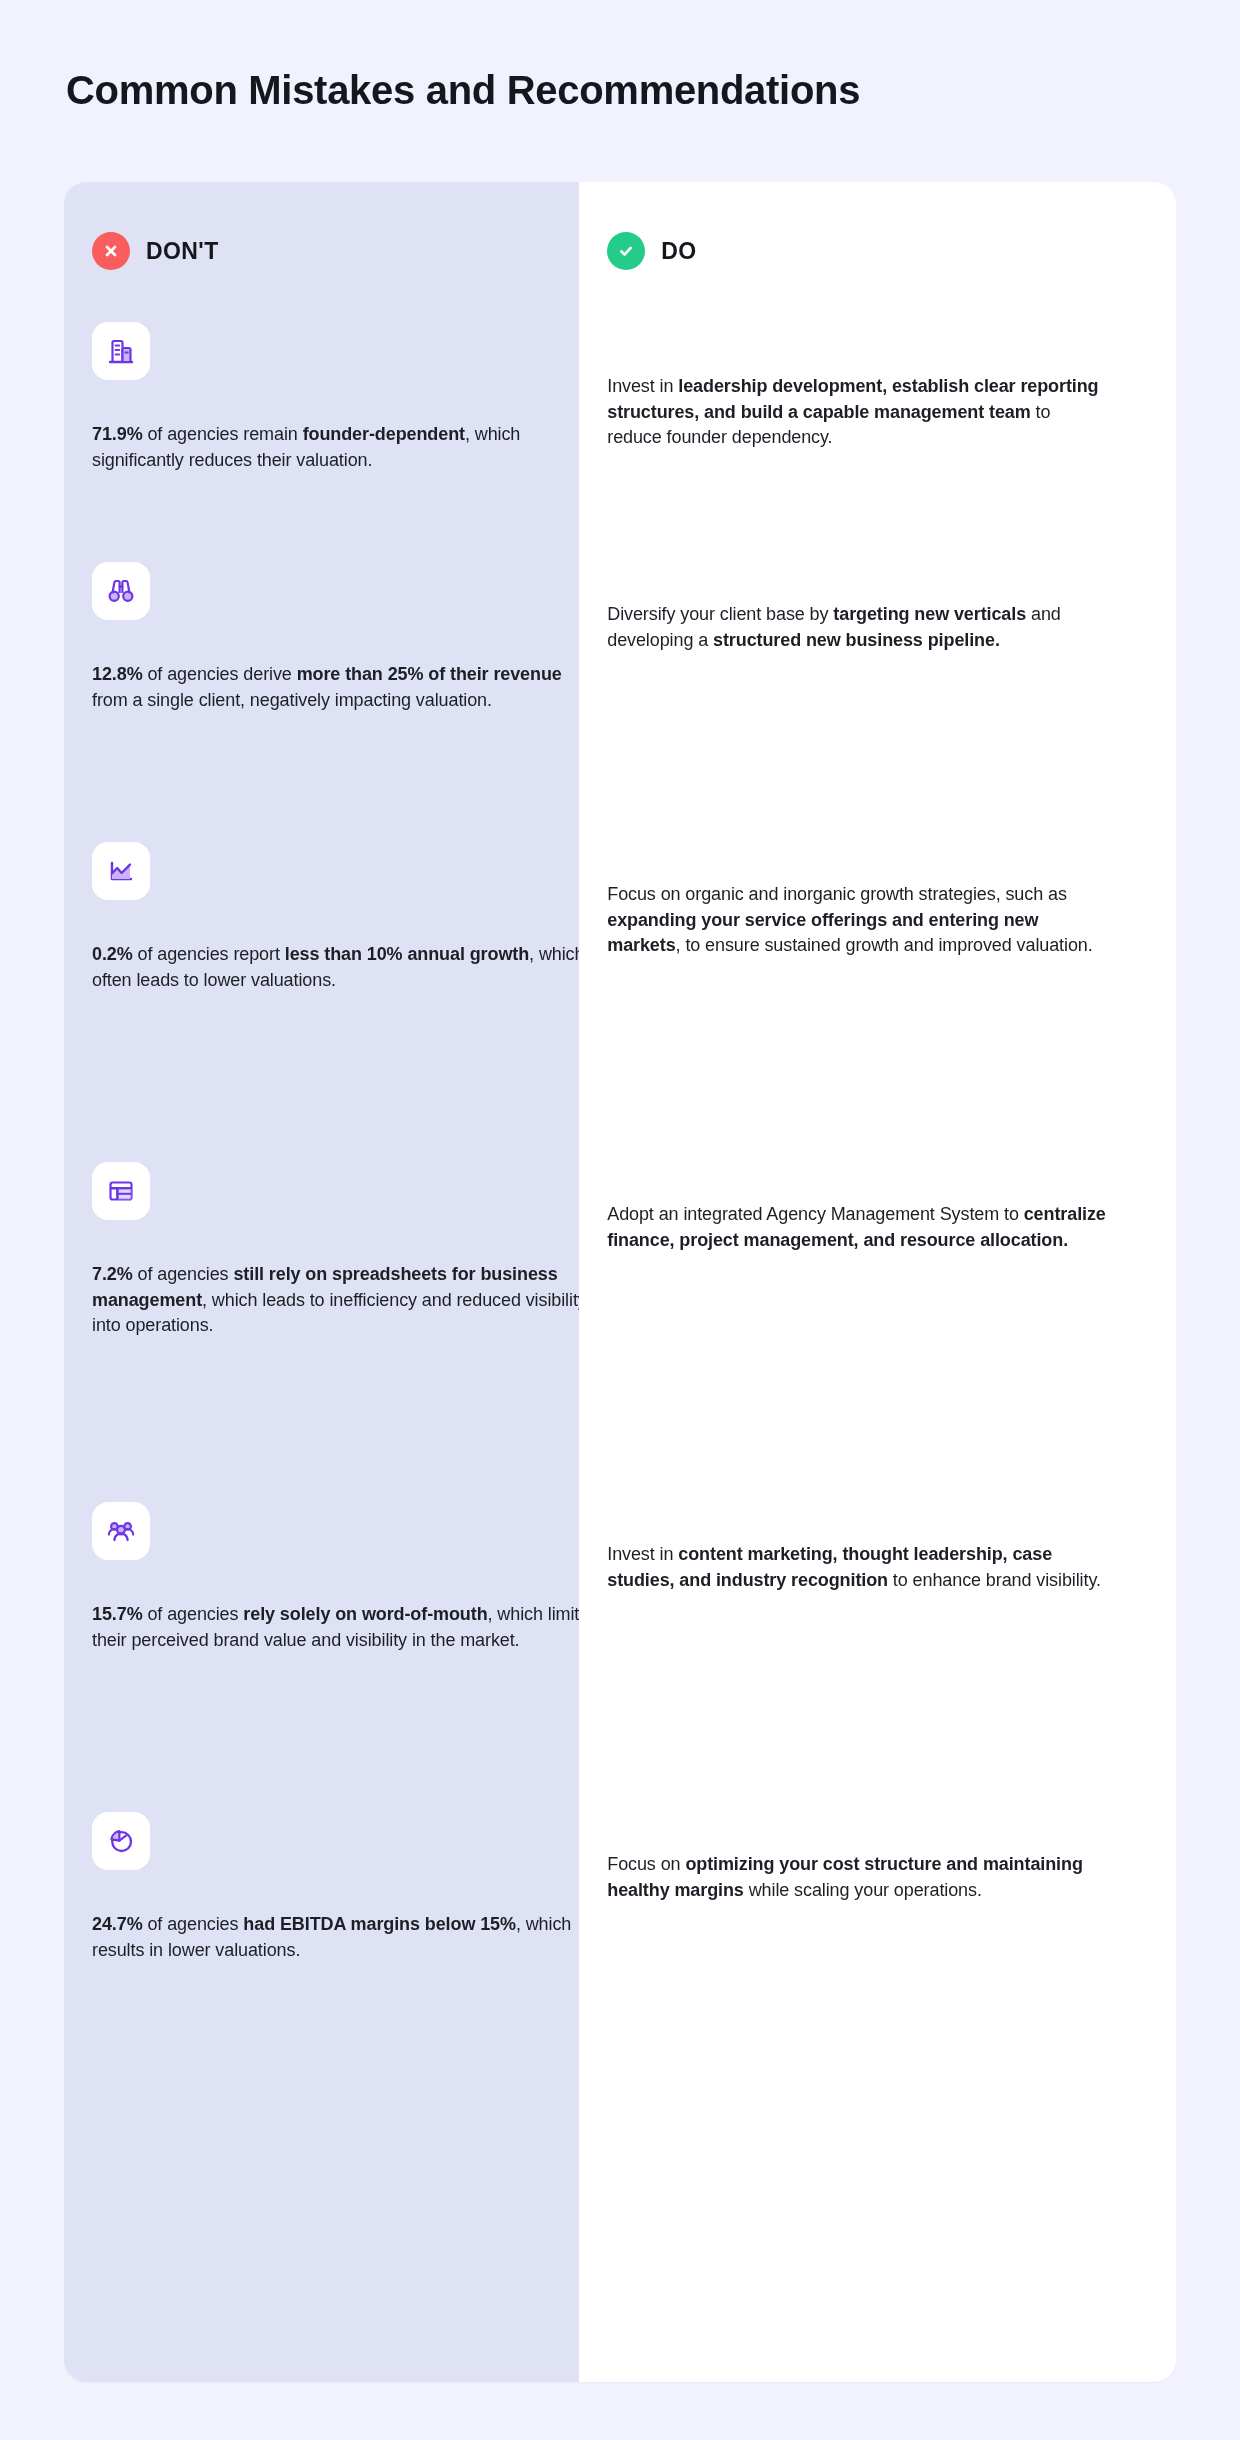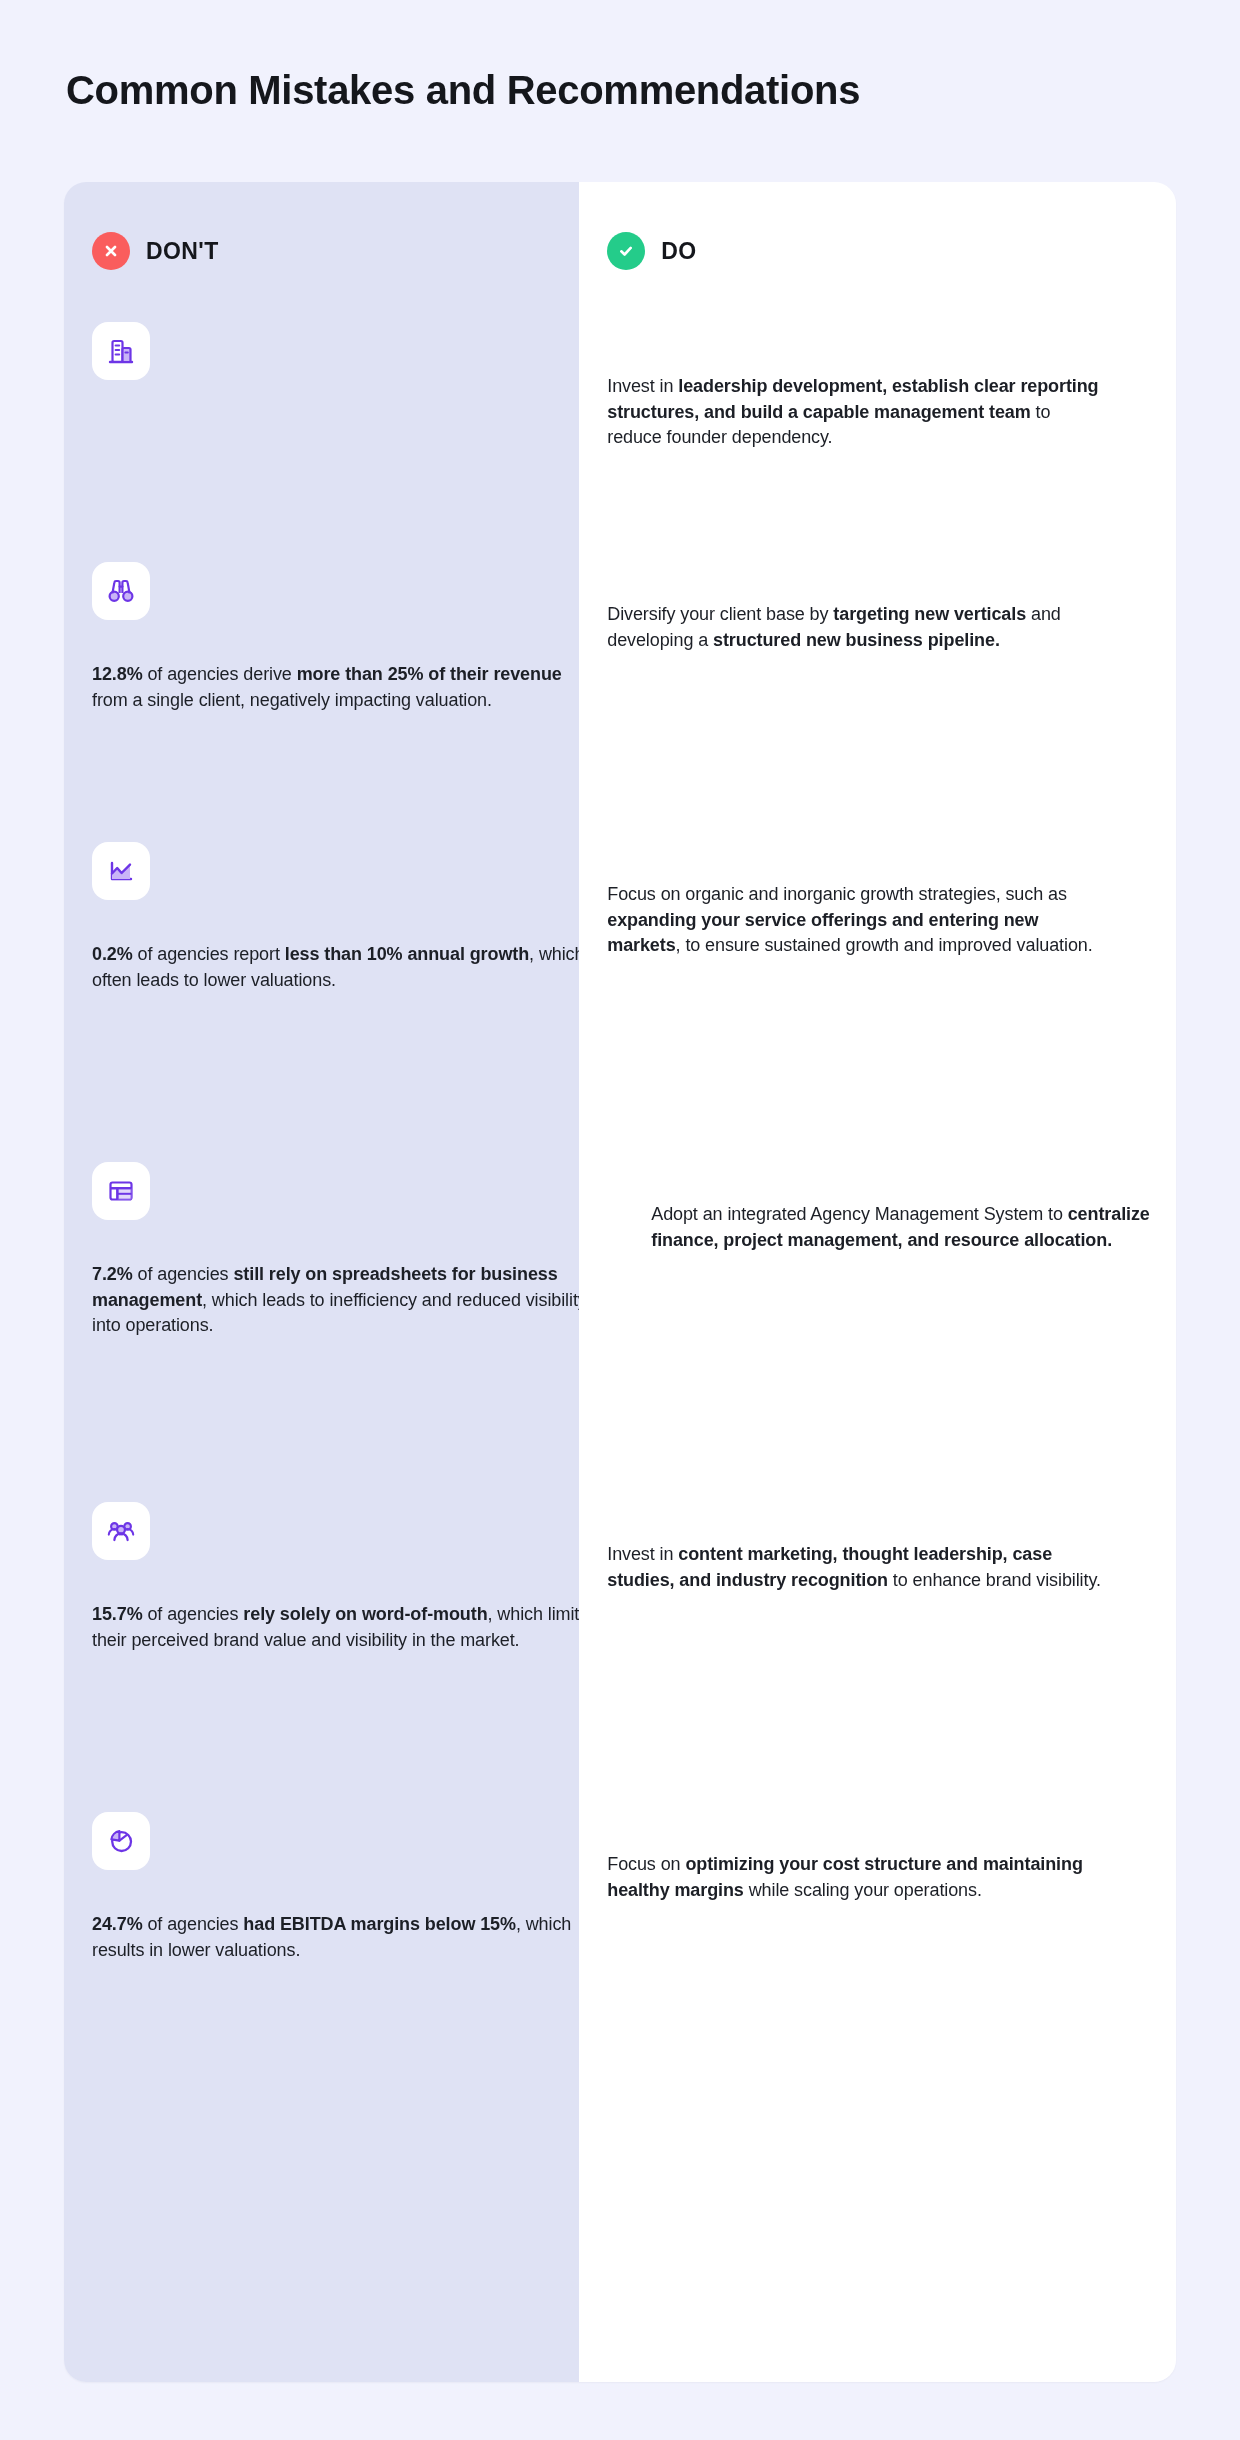--- a/index.html
+++ b/index.html
@@ -141,20 +141,21 @@
           <div class="row" style="top: 140px;">
             <div class="icon-box">
               <svg width="34" height="34" viewBox="0 0 34 34">
                 <path d="M6 28 L28 28" stroke="#6d35e6" stroke-width="2.4" stroke-linecap="round"></path>
                 <rect x="8.5" y="7" width="10" height="21" rx="1.6" fill="none" stroke="#6d35e6" stroke-width="2.2"></rect>
                 <rect x="18.5" y="14" width="8" height="14" rx="1.6" fill="#c9b4f7" stroke="#6d35e6" stroke-width="2.2"></rect>
                 <path d="M11.6 11.6h3.6M11.6 16h3.6M11.6 20.4h3.6" stroke="#6d35e6" stroke-width="2" stroke-linecap="round"></path>
                 <path d="M21.4 18.6h2.4" stroke="#6d35e6" stroke-width="2" stroke-linecap="round"></path>
               </svg>
             </div>
+            <div class="body-text"><b>71.9%</b> of agencies remain <b>founder-dependent</b>, which significantly reduces their valuation.</div>
           </div>
           <div class="row" style="top: 380px;">
             <div class="icon-box">
               <svg width="34" height="34" viewBox="0 0 34 34">
                 <circle cx="10.2" cy="22.2" r="4.6" fill="#c9b4f7" stroke="#6d35e6" stroke-width="2.2"></circle>
                 <circle cx="23.8" cy="22.2" r="4.6" fill="#c9b4f7" stroke="#6d35e6" stroke-width="2.2"></circle>
                 <path d="M8.4 19.4 L10.4 8.4 A1.6 1.6 0 0 1 12 7 h2 a1.6 1.6 0 0 1 1.6 1.6 V19" fill="none" stroke="#6d35e6" stroke-width="2.2" stroke-linejoin="round"></path>
                 <path d="M25.6 19.4 L23.6 8.4 A1.6 1.6 0 0 0 22 7 h-2 a1.6 1.6 0 0 0-1.6 1.6 V19" fill="none" stroke="#6d35e6" stroke-width="2.2" stroke-linejoin="round"></path>
                 <path d="M15.6 12.6 h2.8" stroke="#6d35e6" stroke-width="2.2" stroke-linecap="round"></path>
               </svg>
@@ -223,21 +224,21 @@
       <div class="rows" id="do-rows">
           <div class="row" style="top: 192px;">
             <div class="body-text">Invest in <b>leadership development, establish clear reporting structures, and build a capable management team</b> to reduce founder dependency.</div>
           </div>
           <div class="row" style="top: 420px;">
             <div class="body-text">Diversify your client base by <b>targeting new verticals</b> and developing a <b>structured new business pipeline.</b></div>
           </div>
           <div class="row" style="top: 700px;">
             <div class="body-text">Focus on organic and inorganic growth strategies, such as <b>expanding your service offerings and entering new markets</b>, to ensure sustained growth and improved valuation.</div>
           </div>
-          <div class="row" style="top: 1020px; margin-left: 44px;">
+          <div class="row" style="top: 1020px;">
             <div class="body-text">Adopt an integrated Agency Management System to <b>centralize finance, project management, and resource allocation.</b></div>
           </div>
           <div class="row" style="top: 1360px;">
             <div class="body-text">Invest in <b>content marketing, thought leadership, case studies, and industry recognition</b> to enhance brand visibility.</div>
           </div>
           <div class="row" style="top: 1670px;">
             <div class="body-text">Focus on <b>optimizing your cost structure and maintaining healthy margins</b> while scaling your operations.</div>
           </div>
         </div>
     </div>

